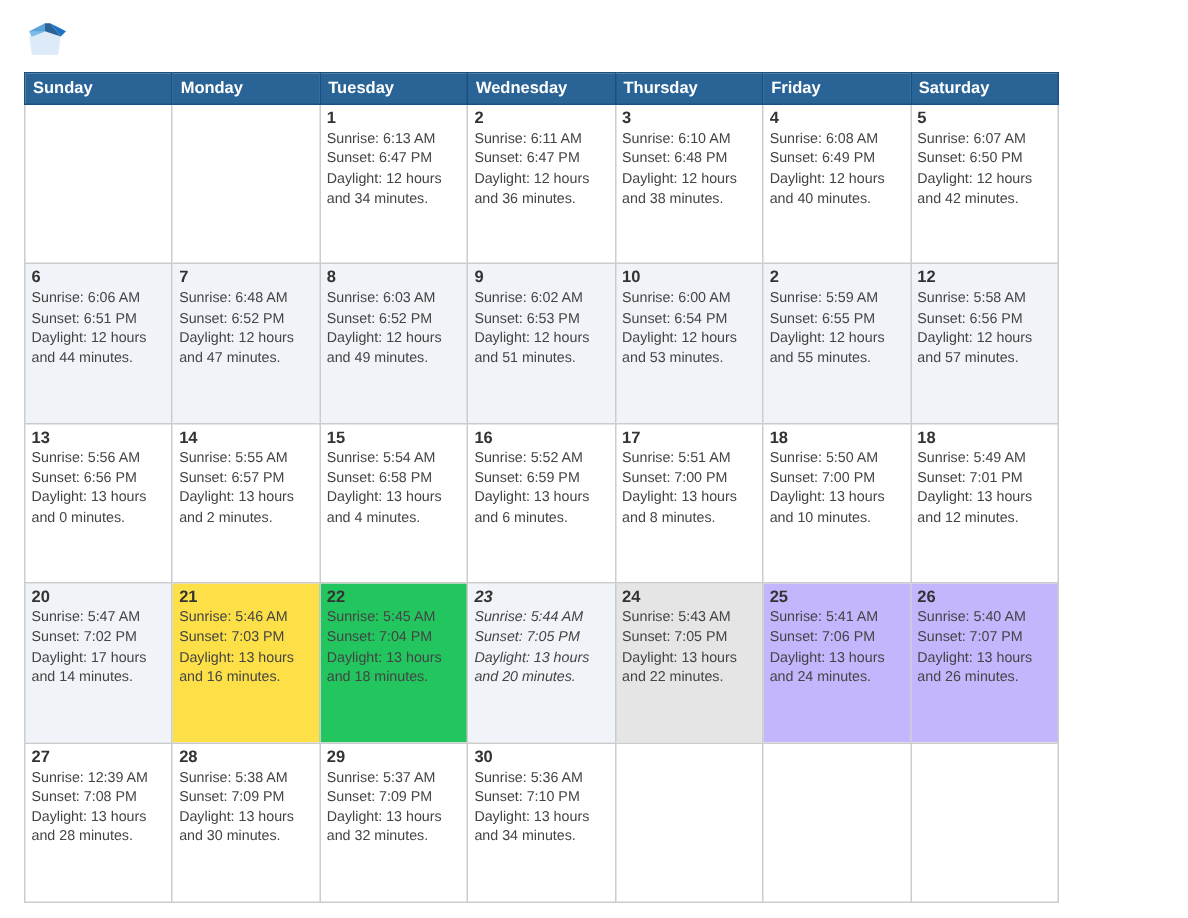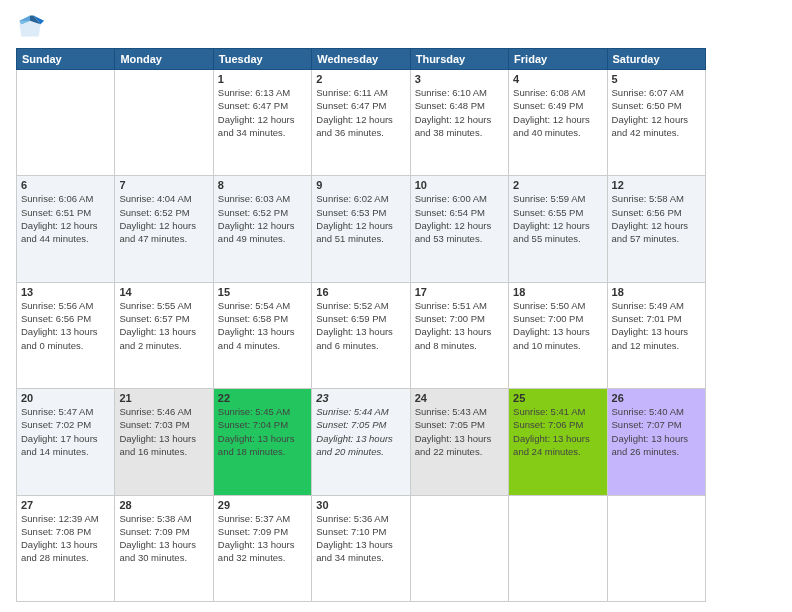--- a/index.html
+++ b/index.html
@@ -190,21 +190,21 @@
         <span class="day-num">6</span>
         <div class="day-info">
           <span>Sunrise: 6:06 AM</span><br>
           <span>Sunset: 6:51 PM</span><br>
           <span>Daylight: 12 hours and 44 minutes.</span>
         </div>
       </td>
           <td style="background: rgb(240, 244, 248);">
         <span class="day-num">7</span>
         <div class="day-info">
-          <span>Sunrise: 4:04 AM</span><br>
+          <span>Sunrise: 6:48 AM</span><br>
           <span>Sunset: 6:52 PM</span><br>
           <span>Daylight: 12 hours and 47 minutes.</span>
         </div>
       </td>
           <td style="background: rgb(240, 244, 248);">
         <span class="day-num">8</span>
         <div class="day-info">
           <span>Sunrise: 6:03 AM</span><br>
           <span>Sunset: 6:52 PM</span><br>
           <span>Daylight: 12 hours and 49 minutes.</span>
@@ -303,21 +303,21 @@
         </tr>
         <tr>
           <td style="background: rgb(240, 244, 248);">
         <span class="day-num">20</span>
         <div class="day-info">
           <span>Sunrise: 5:47 AM</span><br>
           <span>Sunset: 7:02 PM</span><br>
           <span>Daylight: 17 hours and 14 minutes.</span>
         </div>
       </td>
-          <td style="background: #e5e5e5;">
+          <td style="background: #fde047;">
         <span class="day-num">21</span>
         <div class="day-info">
           <span>Sunrise: 5:46 AM</span><br>
           <span>Sunset: 7:03 PM</span><br>
           <span>Daylight: 13 hours and 16 minutes.</span>
         </div>
       </td>
           <td style="background: #22c55e;">
         <span class="day-num">22</span>
         <div class="day-info">
@@ -335,21 +335,21 @@
         </div>
       </td>
           <td style="background: #e5e5e5;">
         <span class="day-num">24</span>
         <div class="day-info">
           <span>Sunrise: 5:43 AM</span><br>
           <span>Sunset: 7:05 PM</span><br>
           <span>Daylight: 13 hours and 22 minutes.</span>
         </div>
       </td>
-          <td style="background: #84cc16;">
+          <td style="background: #c4b5fd;">
         <span class="day-num">25</span>
         <div class="day-info">
           <span>Sunrise: 5:41 AM</span><br>
           <span>Sunset: 7:06 PM</span><br>
           <span>Daylight: 13 hours and 24 minutes.</span>
         </div>
       </td>
           <td style="background: #c4b5fd;">
         <span class="day-num">26</span>
         <div class="day-info">

